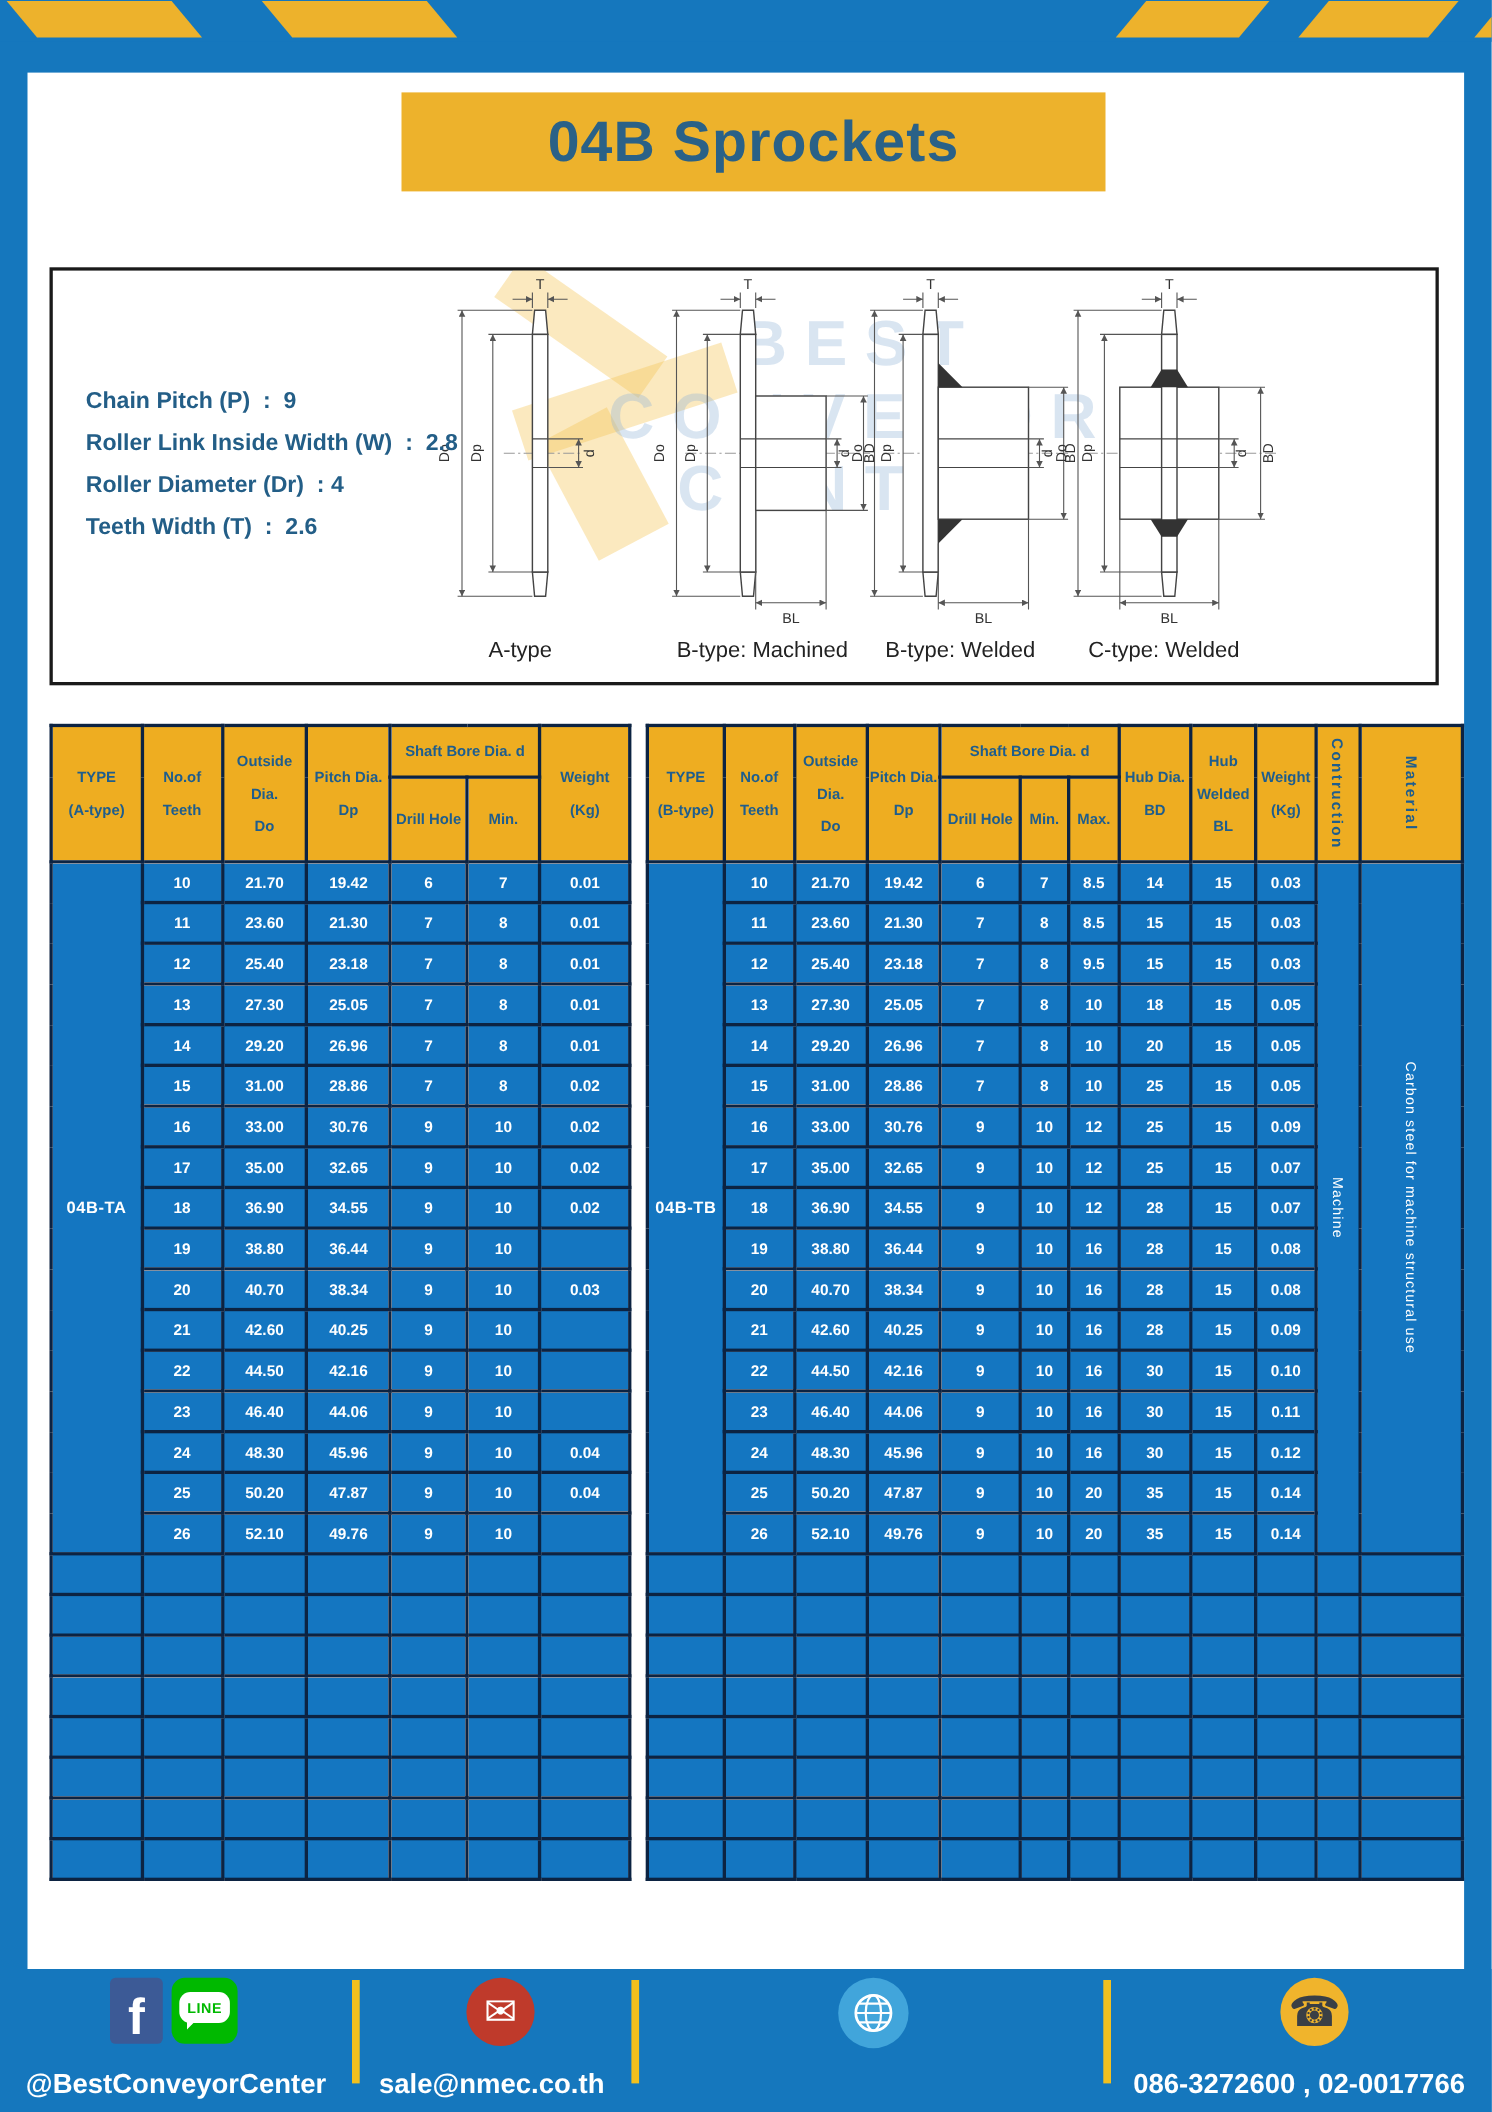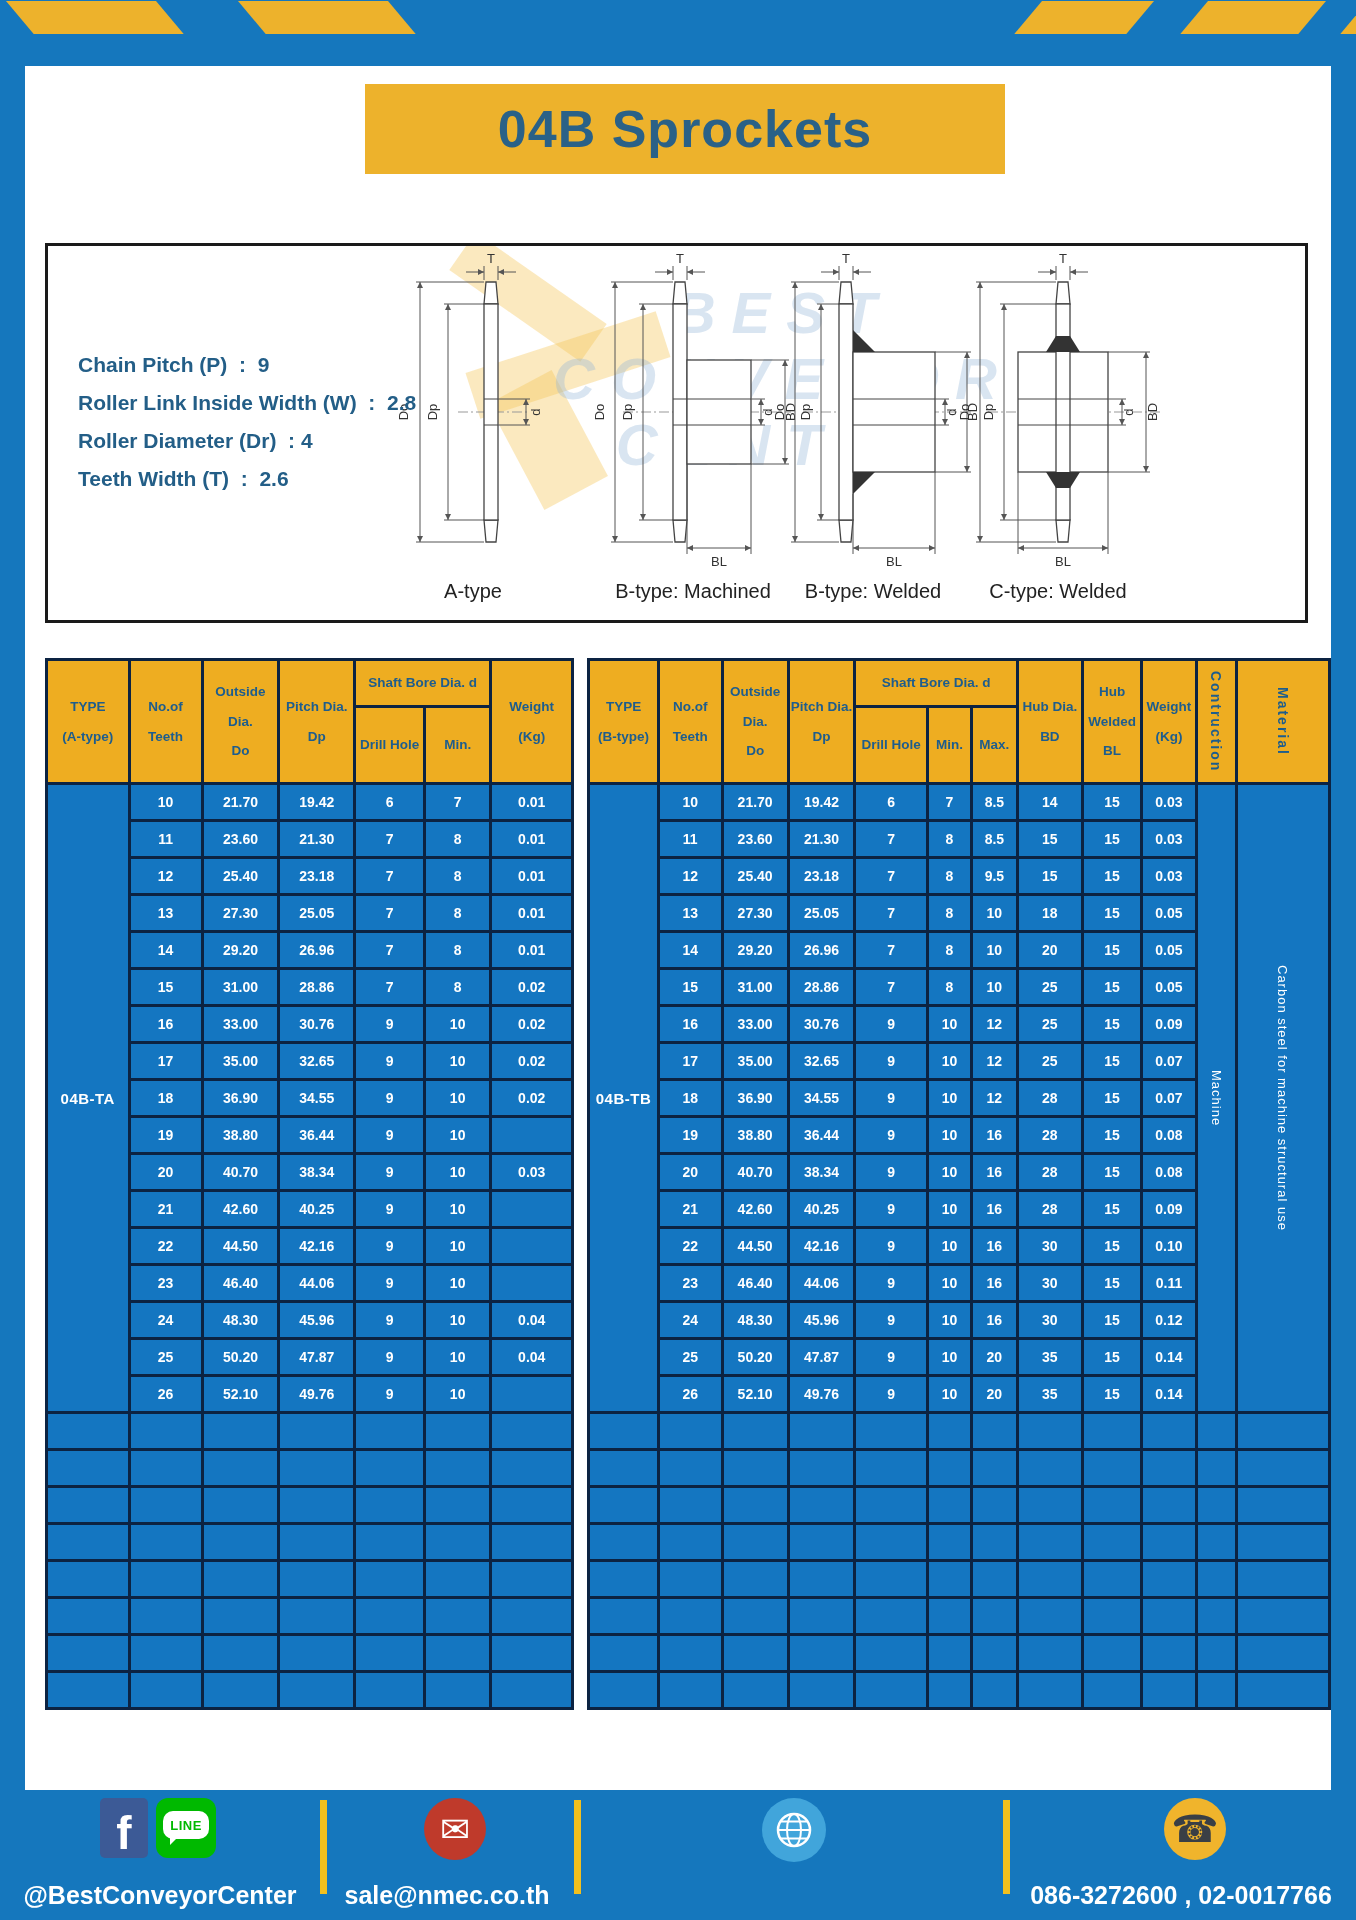--- a/index.html
+++ b/index.html
@@ -18,21 +18,21 @@
   .title-box{
     position:absolute;left:340px;top:18px;width:640px;height:90px;background:#EDB22C;
     display:flex;align-items:center;justify-content:center;
     font-size:52px;font-weight:bold;color:#2A6187;letter-spacing:1px;
   }
   
   .panel{position:absolute;left:20px;top:177px;width:1257px;height:374px;border:3px solid #1a1a1a;background:#fff;overflow:hidden;}
   .specs{position:absolute;left:30px;top:100px;z-index:2;}
   .spec-line{font-size:21px;font-weight:bold;color:#235E87;line-height:38px;white-space:pre;}
   .wm-text{position:absolute;left:500px;top:34px;width:470px;z-index:0;text-align:center;
-    font-size:58px;font-weight:bold;letter-spacing:16px;line-height:66px;color:rgba(145,180,215,0.35);font-style:italic;}
+    font-size:58px;font-weight:bold;letter-spacing:16px;line-height:66px;color:rgba(145,180,215,0.35);}
   .ws{position:absolute;background:rgba(244,197,88,0.38);z-index:0;}
   #ws1{left:400px;top:28px;width:160px;height:46px;transform:rotate(35deg);}
   #ws2{left:420px;top:95px;width:200px;height:48px;transform:rotate(-18deg);}
   #ws3{left:440px;top:158px;width:120px;height:72px;transform:rotate(62deg);}
   .drawing{position:absolute;top:6px;z-index:1;}
   .dlabel{position:absolute;top:334px;transform:translateX(-50%);font-size:20px;color:#222;white-space:nowrap;z-index:1;}
   .dim-t{font-size:13px;fill:#333;font-family:"Liberation Sans",sans-serif;}
   
   .tables{position:absolute;left:20px;top:592px;display:flex;gap:13px;}
   table{border-collapse:collapse;table-layout:fixed;}

